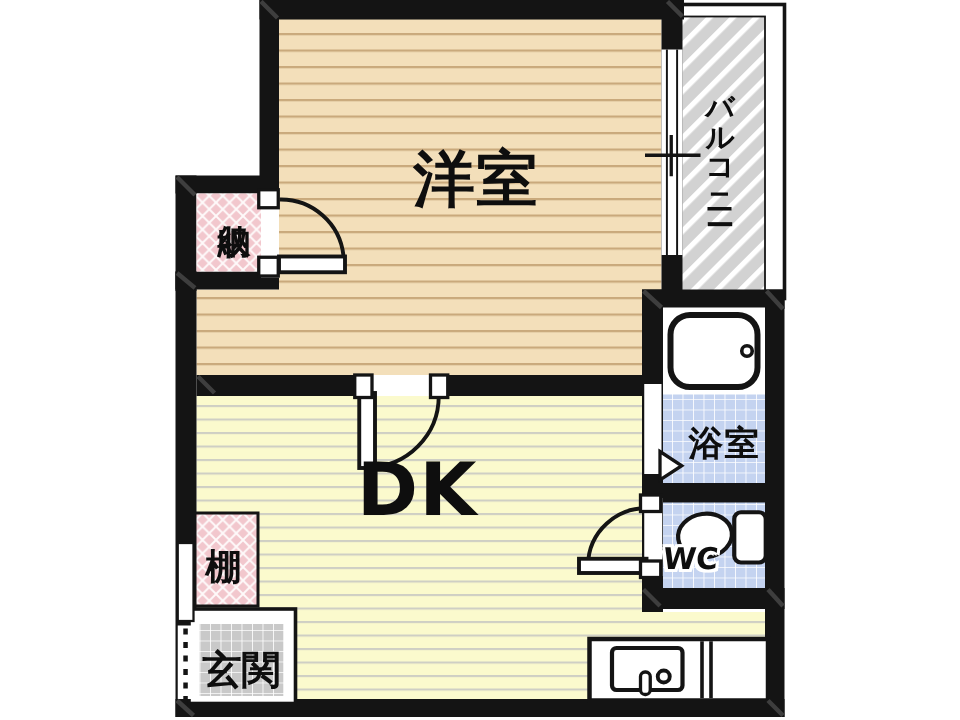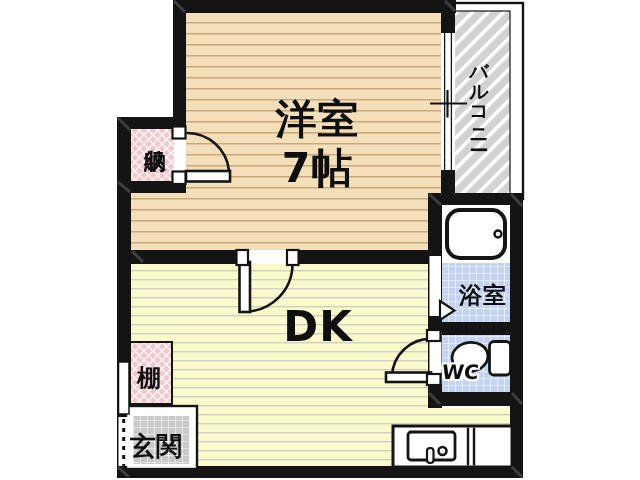--- a/index.html
+++ b/index.html
@@ -3,26 +3,26 @@
 <meta charset="utf-8">
 <style>
   html,body{margin:0;padding:0;background:#ffffff;}
   .stage{position:relative;width:640px;height:480px;background:#ffffff;overflow:hidden;
          font-family:"DejaVu Sans",sans-serif;}
   .stage svg{position:absolute;left:0;top:0;}
   .lbl{position:absolute;z-index:3;font-weight:900;color:#0e0e0e;
        font-family:"DejaVu Sans",sans-serif;white-space:nowrap;}
   .lbl .line{display:block;}
   .lbl-western{left:235px;top:95px;width:165px;text-align:center;font-size:41px;line-height:49px;letter-spacing:1px;}
-  .lbl-dk{left:238px;top:302px;width:160px;text-align:center;font-size:42px;line-height:50px;letter-spacing:1px;}
+  .lbl-dk{left:238px;top:302px;width:160px;text-align:left;font-size:49px;line-height:50px;letter-spacing:1px;}
   .lbl-vert{writing-mode:vertical-rl;text-orientation:upright;}
   .lbl-balcony{left:467px;top:49px;height:160px;font-size:19px;letter-spacing:1px;}
   .lbl-storage{left:140px;top:132px;height:52px;font-size:22px;}
   .lbl-shelf{left:137px;top:362px;font-size:24px;}
-  .lbl-entrance{left:130px;top:429px;width:62px;font-size:26px;}
+  .lbl-entrance{left:130px;top:429px;width:62px;text-align:center;font-size:26px;}
   .lbl-bath{left:443px;top:280px;width:64px;text-align:right;font-size:23px;letter-spacing:1px;}
   .lbl-wc{left:442px;top:360px;font-size:20px;transform:skewX(-6deg);
           text-shadow:-2px -2px 0 #fff,2px -2px 0 #fff,-2px 2px 0 #fff,2px 2px 0 #fff,
                       -2px 0 0 #fff,2px 0 0 #fff,0 -2px 0 #fff,0 2px 0 #fff;}
 </style>
 </head>
 <body>
 
 <div class="stage">
 
@@ -164,21 +164,20 @@
     <path d="M511 194 L522 206"></path>
     <path d="M429 393 L440 404"></path>
     <path d="M512 393 L522 404"></path>
     <path d="M512 467 L522 477"></path>
     <path d="M118 467 L129 477"></path>
   </g>
 </svg>
 
 <div class="lbl lbl-western">
   <span class="line">洋室</span>
-  <span class="line">7帖</span>
 </div>
 
 <div class="lbl lbl-dk">
   <span class="line">DK</span>
 </div>
 
 <div class="lbl lbl-vert lbl-balcony">バルコニー</div>
 
 <div class="lbl lbl-vert lbl-storage">収納</div>
 

